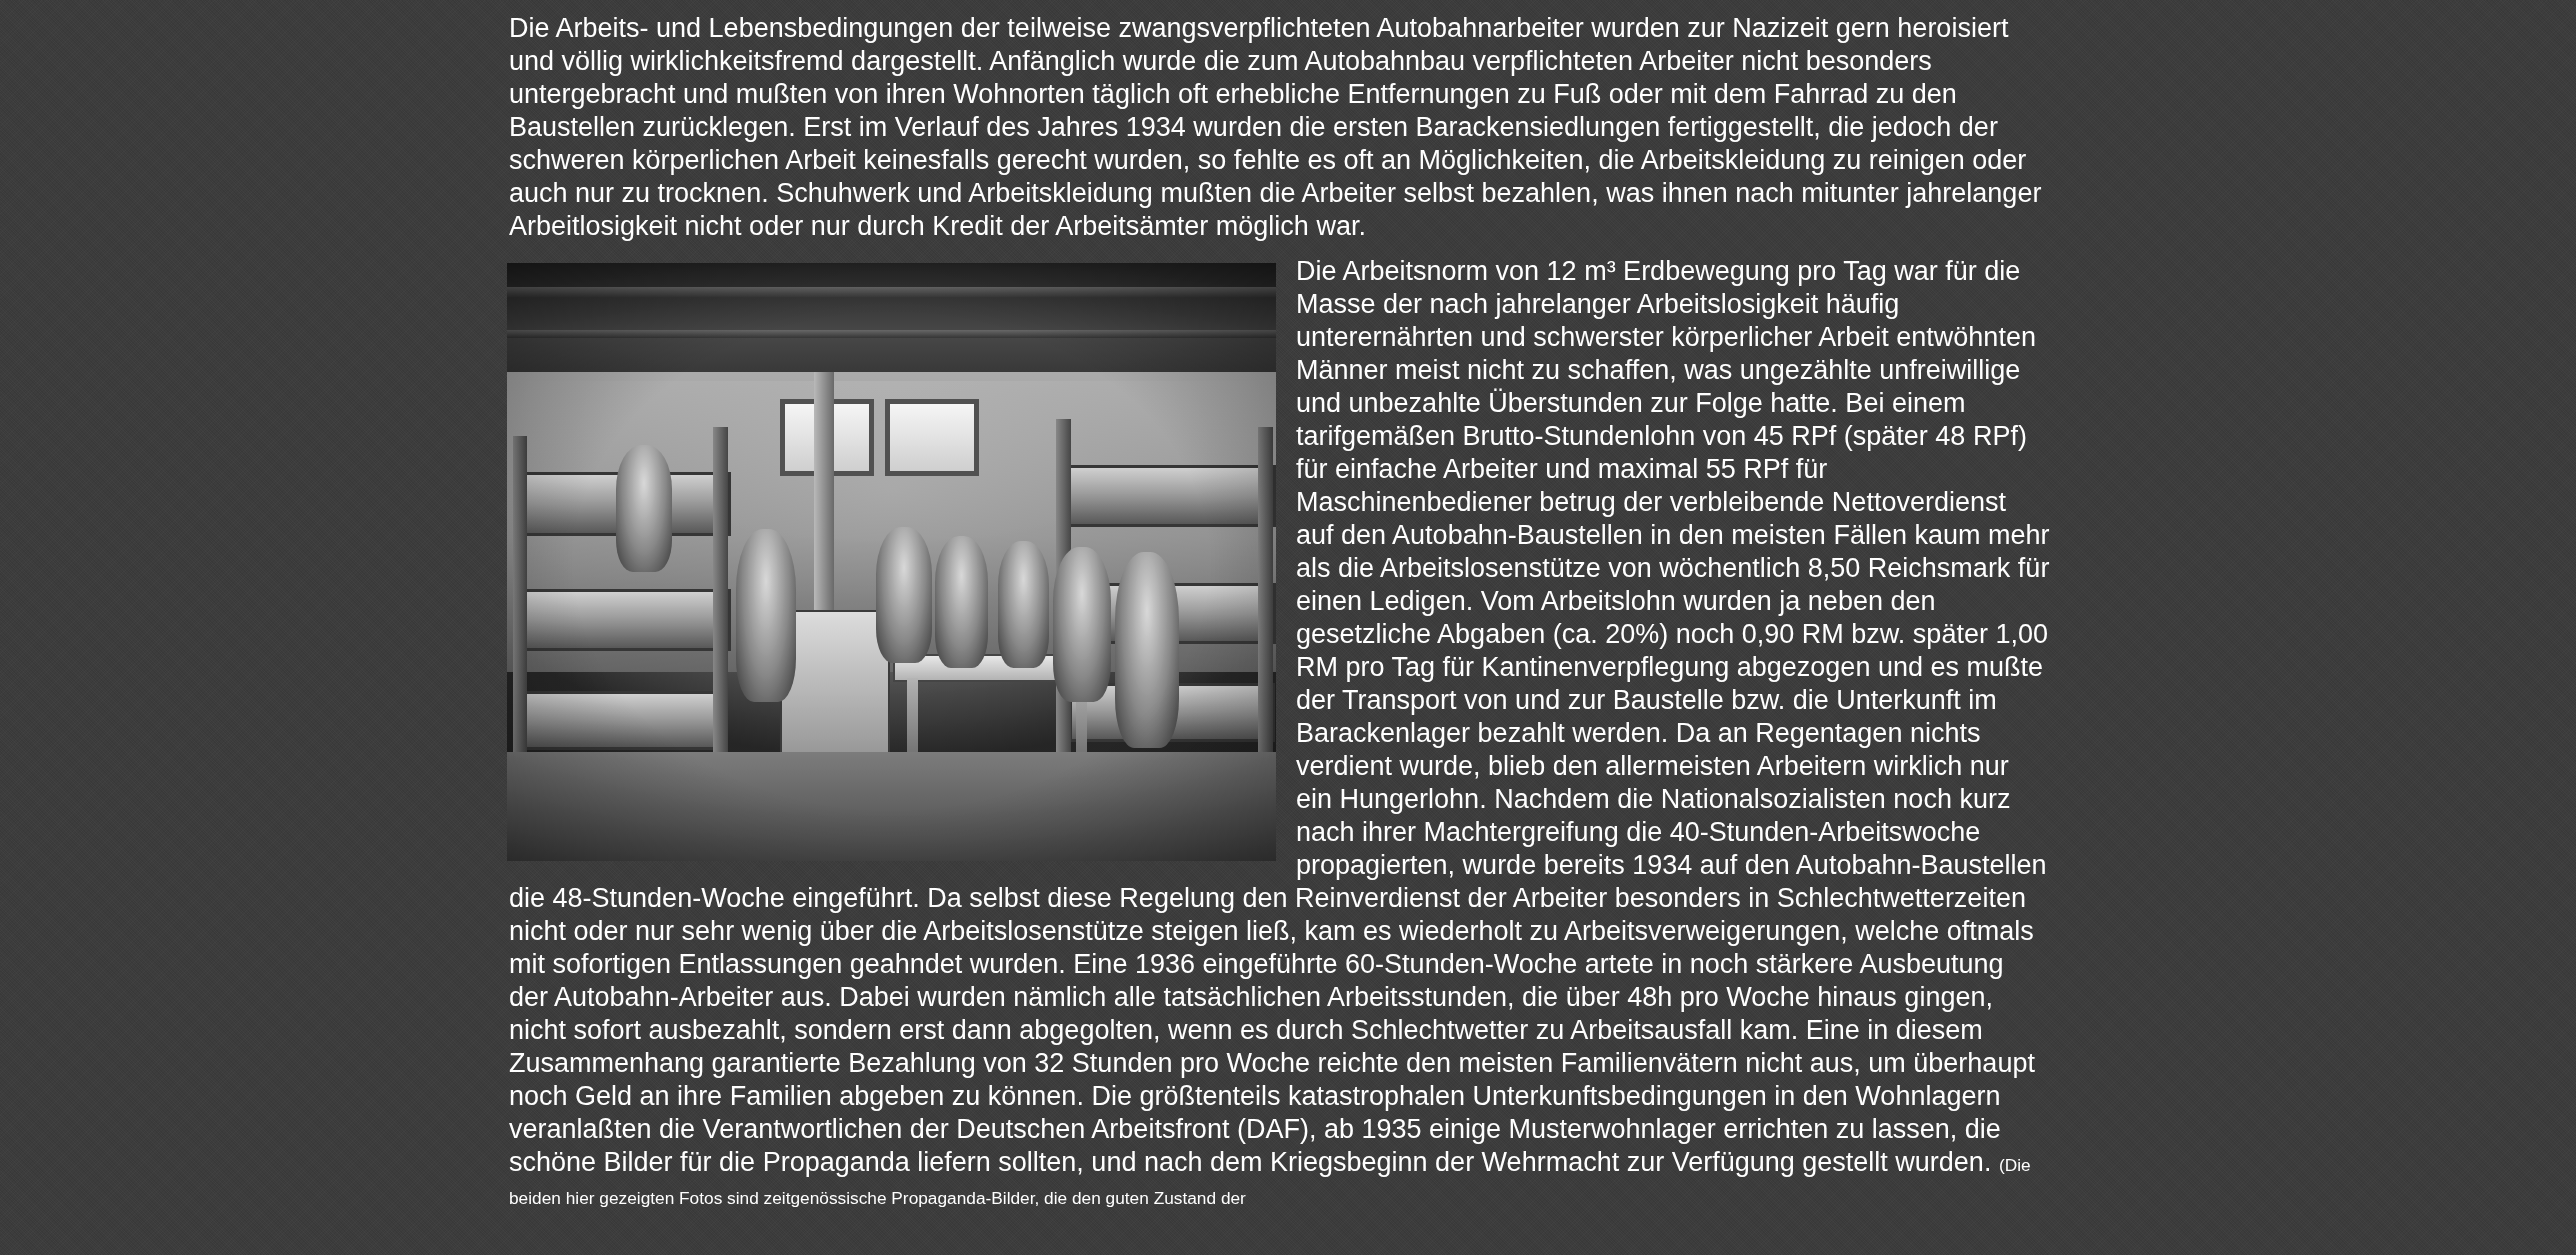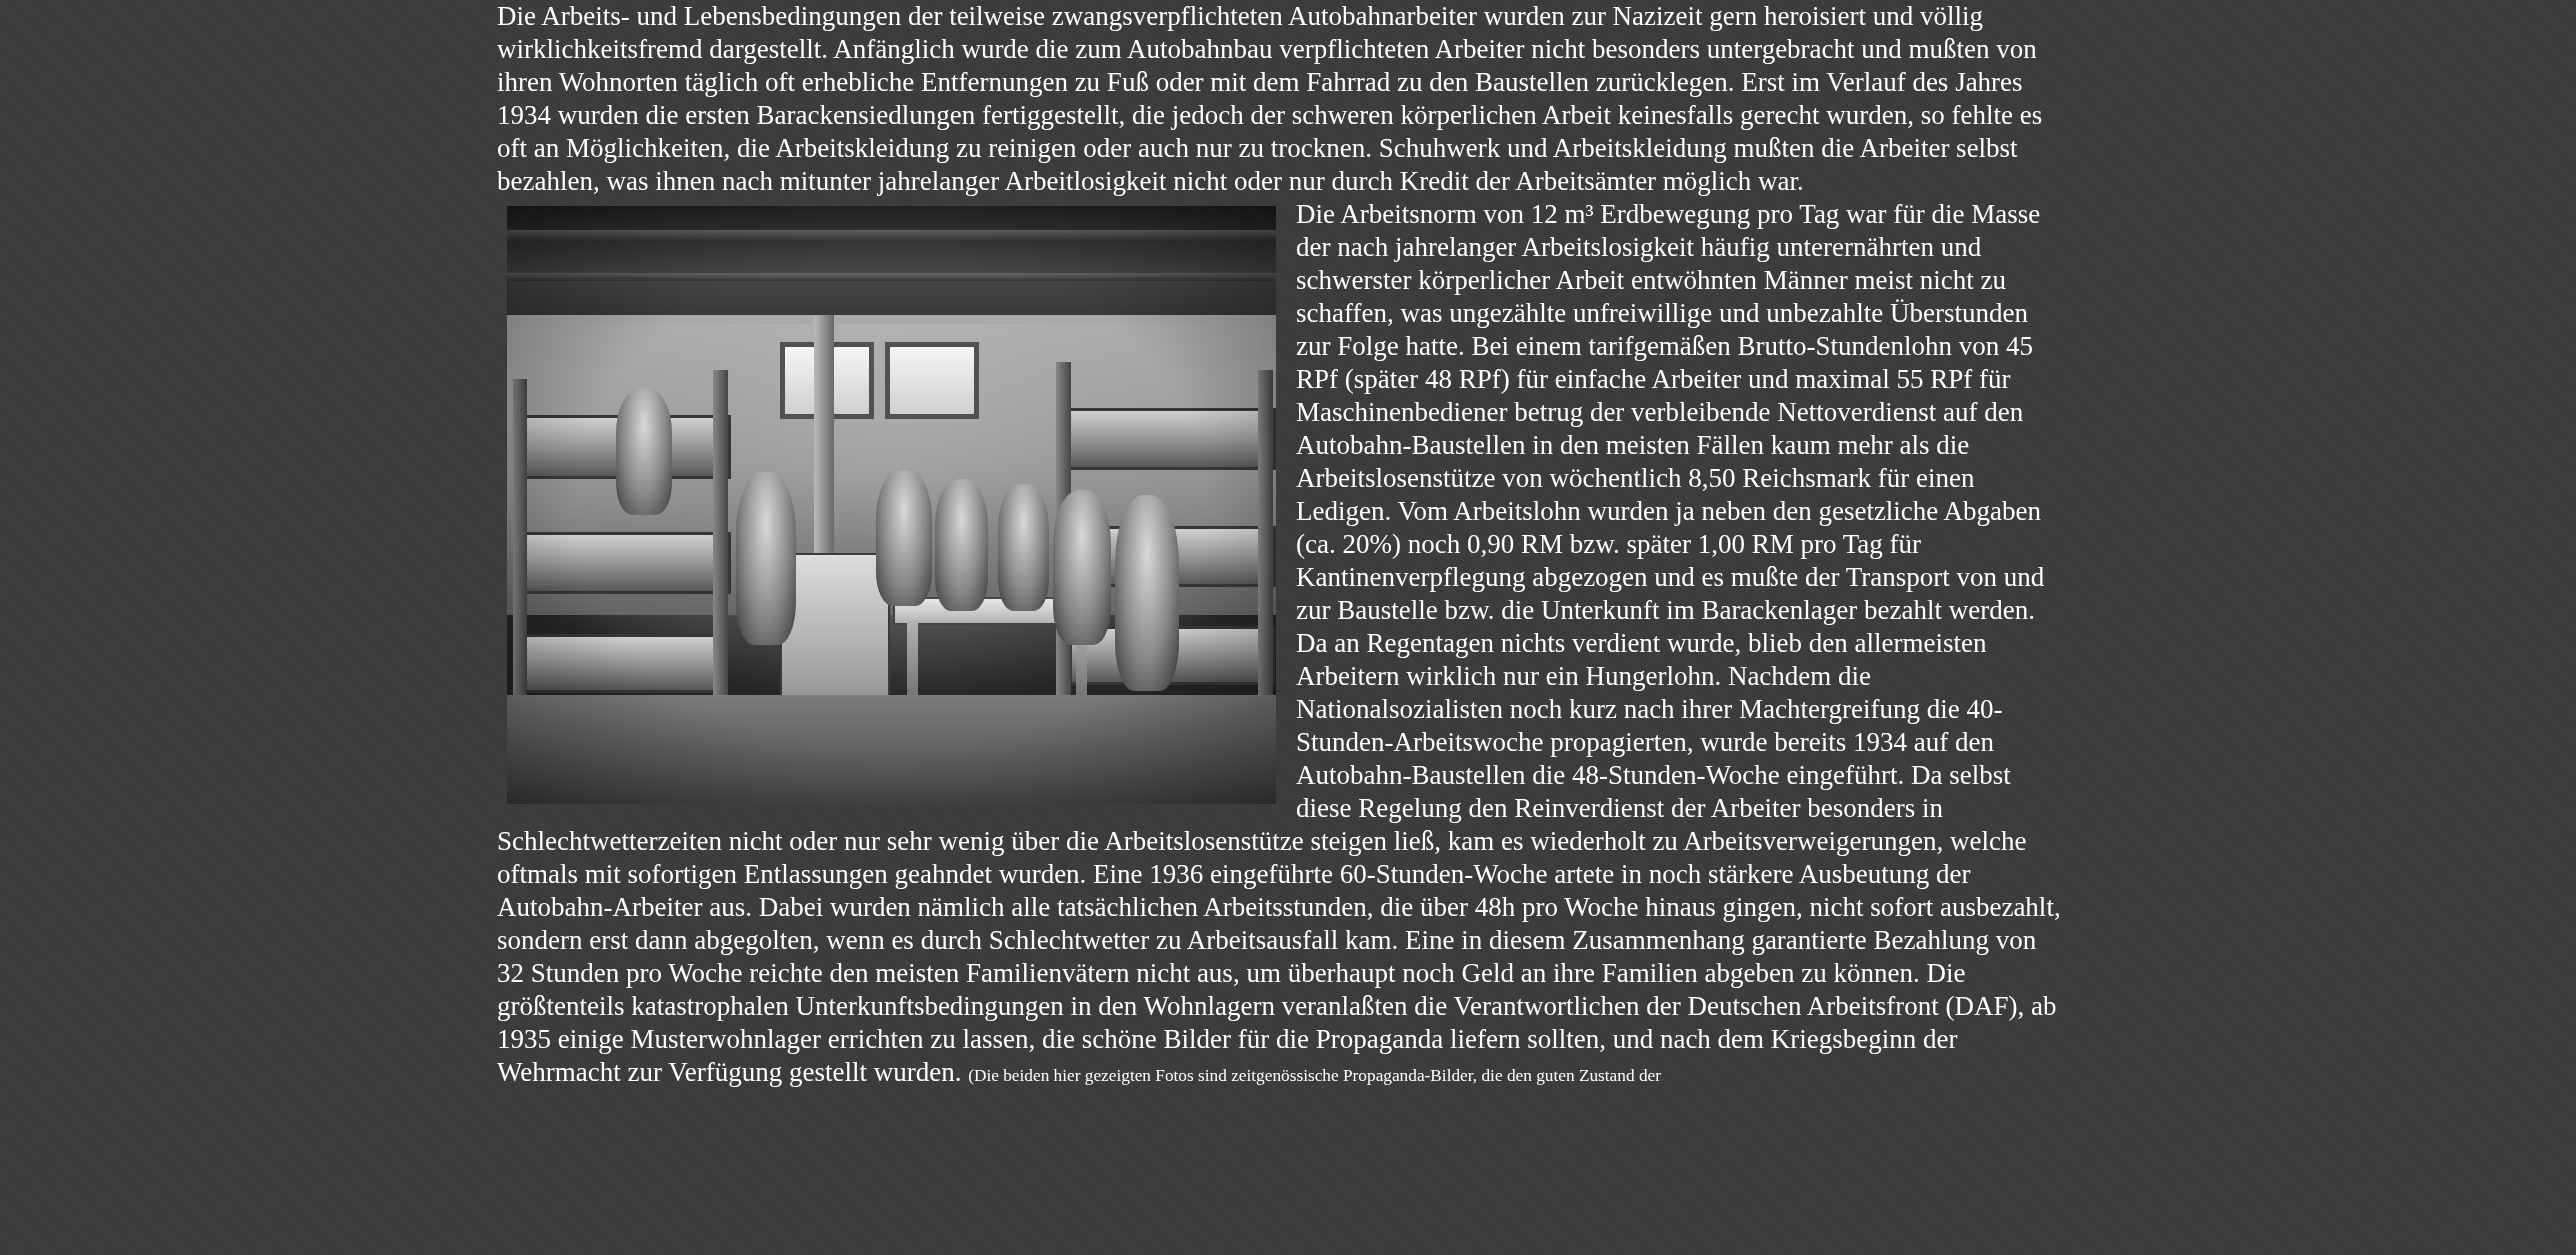--- a/index.html
+++ b/index.html
@@ -28,23 +28,22 @@
     left: 497px;
     top: 0px;
     width: 1565px;
     color: #ffffff;
     font-family: "Liberation Sans", sans-serif;
     font-size: 27px;
     line-height: 33px;
     text-align: left;
   }
   .para {
-    margin: 0;
+    margin: 12px;
     padding: 0;
-    font-family: Liberation Serif, serif;
   }
   .figure {
     float: left;
     width: 769px;
     height: 598px;
     margin: 8.2px 20px 5.5px 10px;
     position: relative;
     background: #6b6b6b;
     overflow: hidden;
   }

